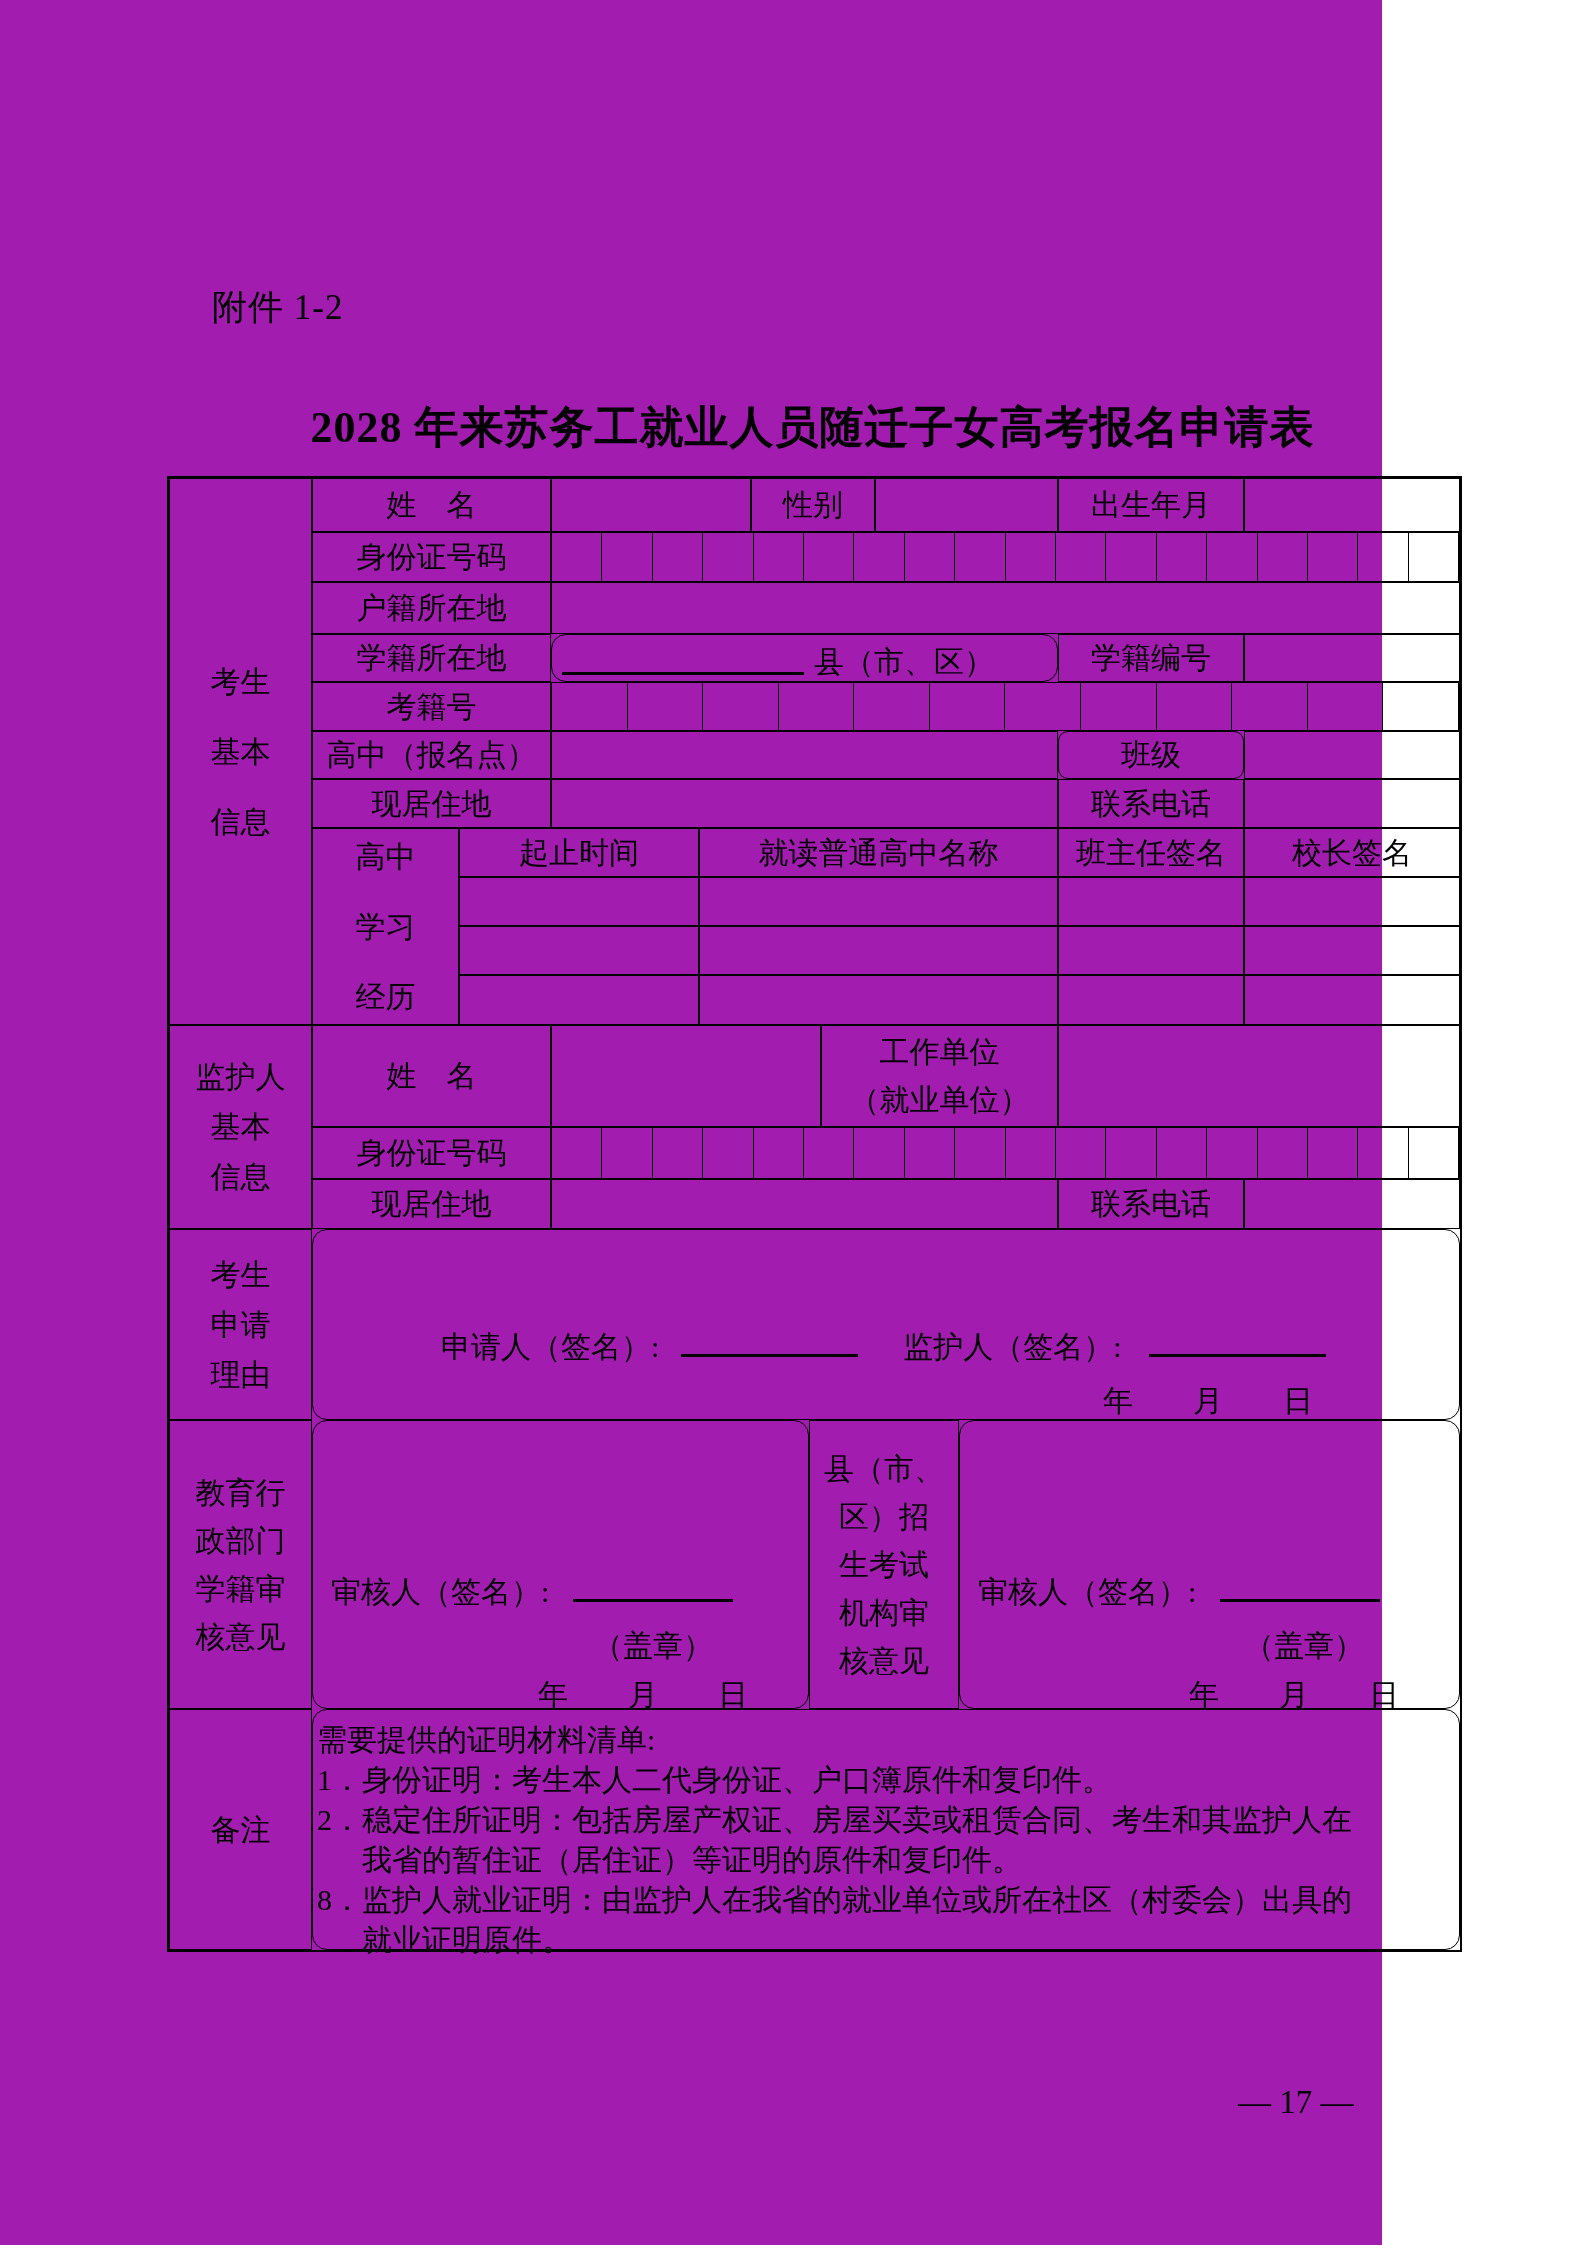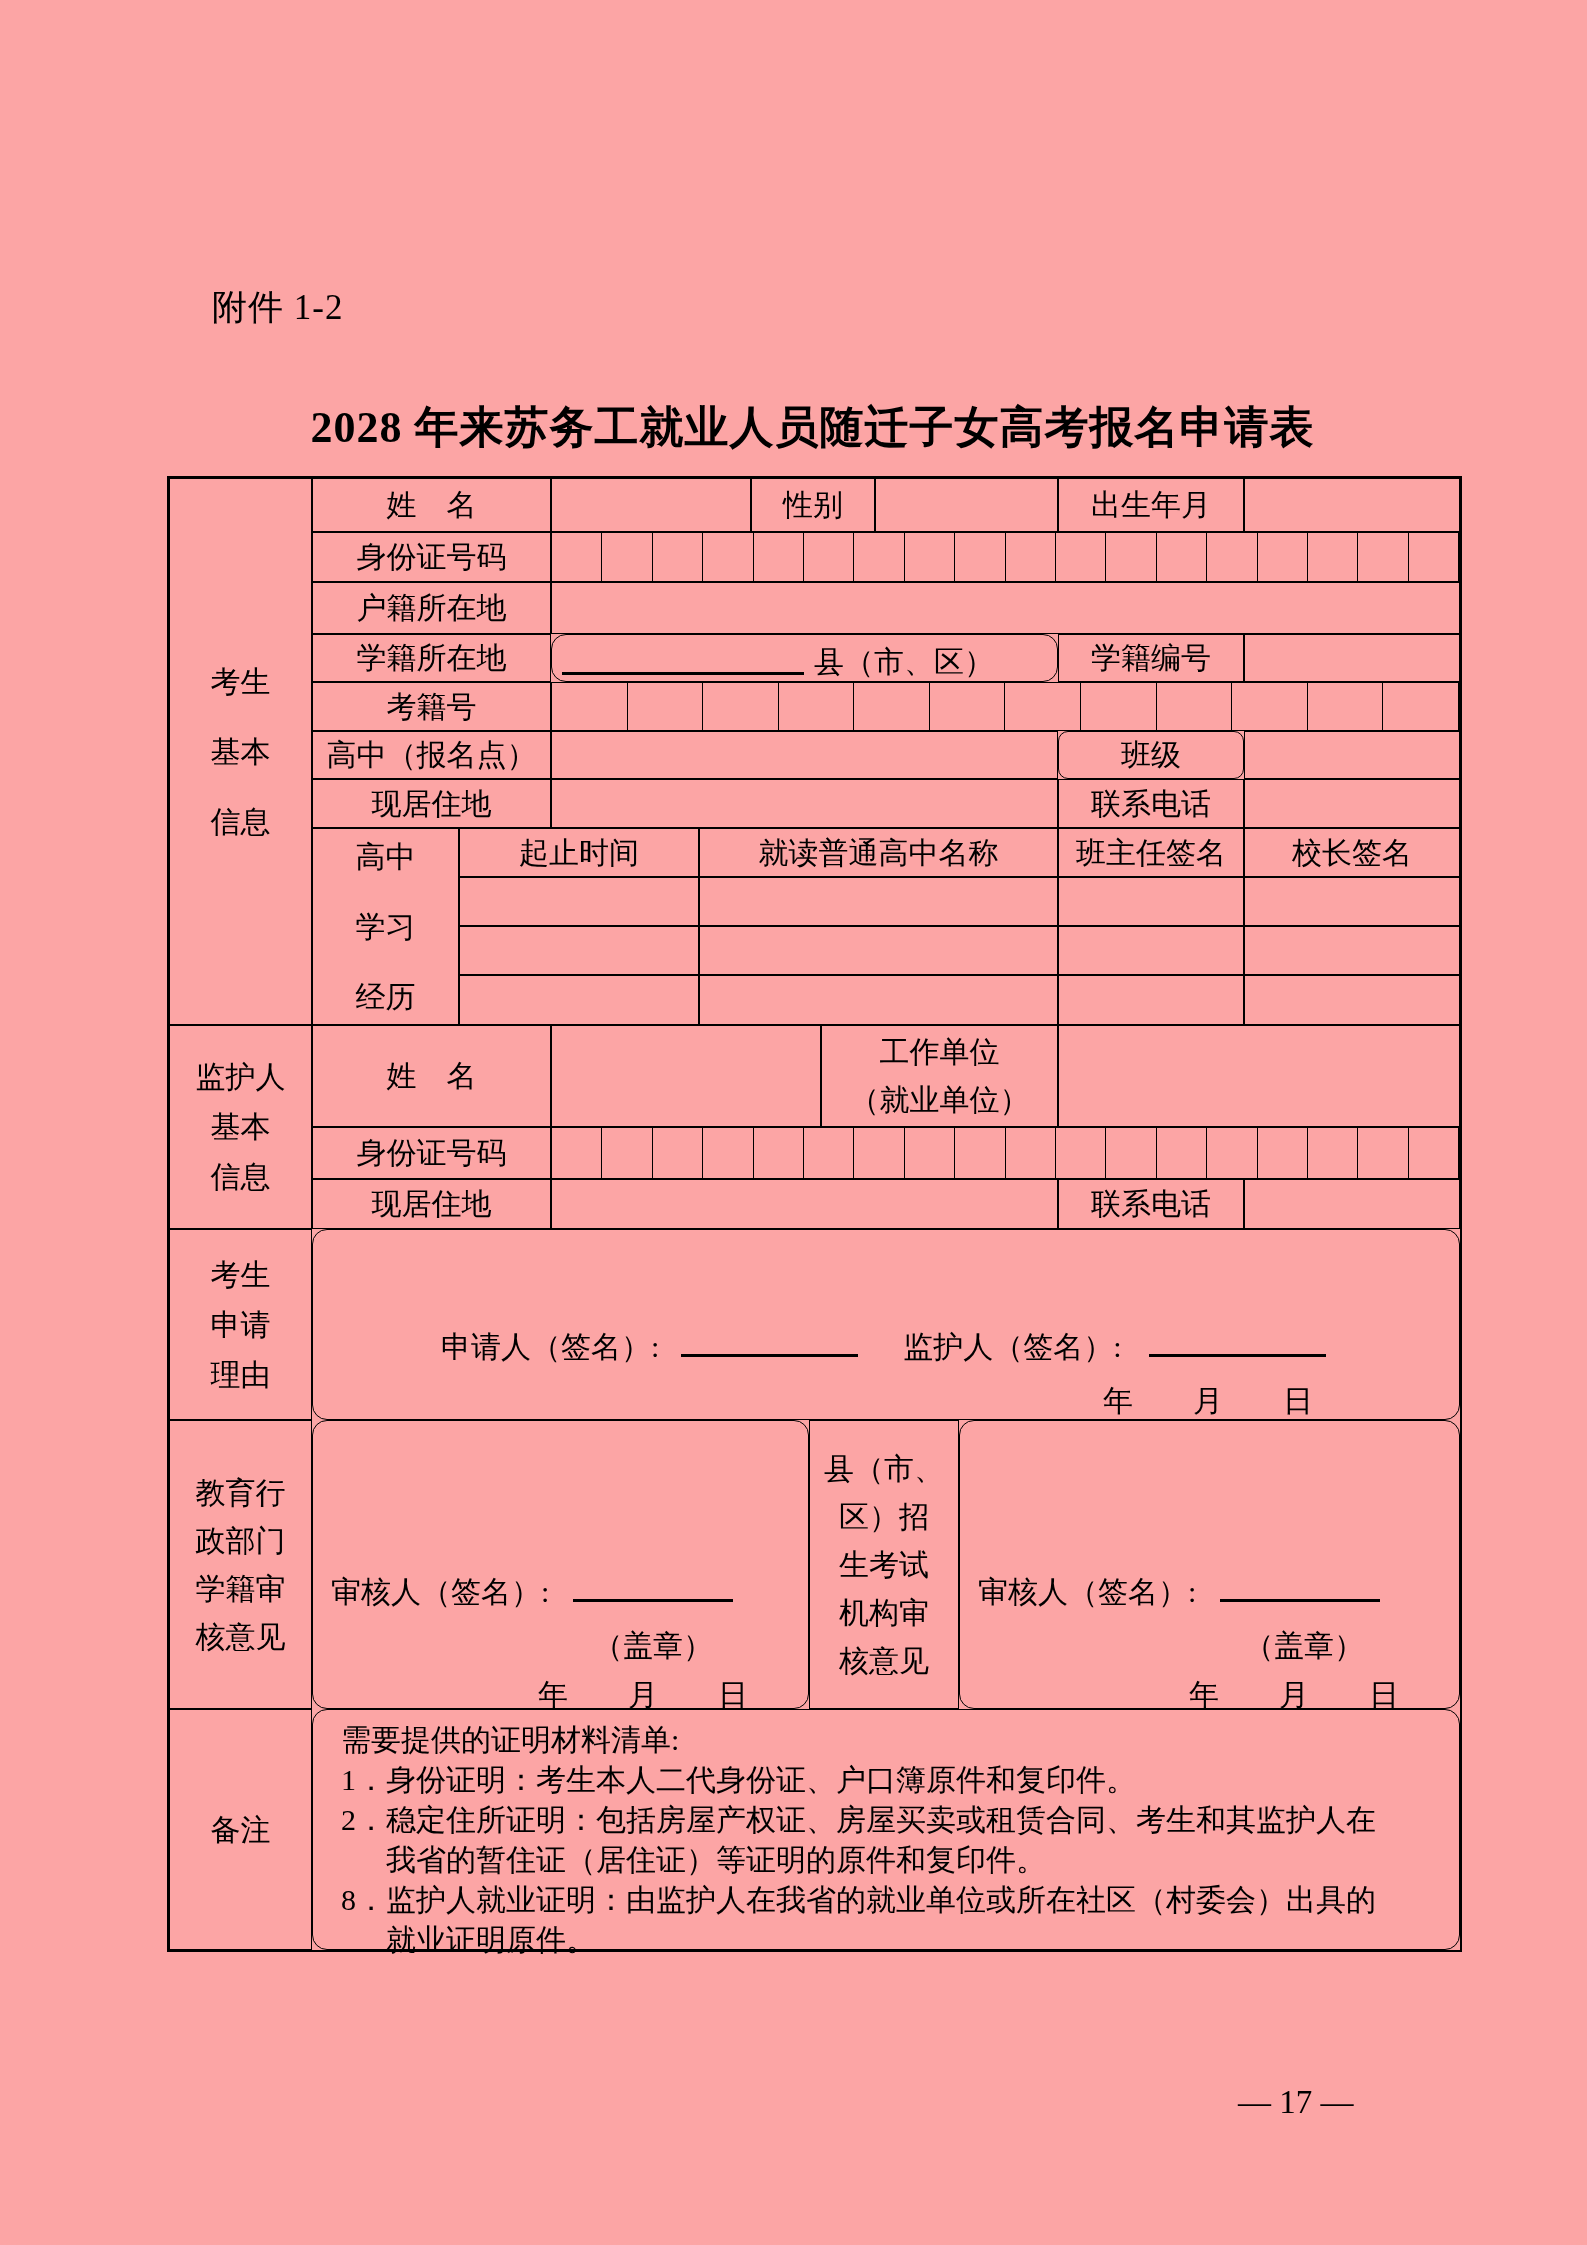--- a/index.html
+++ b/index.html
@@ -1,18 +1,18 @@
 <!DOCTYPE html>
 <html><head>
 <meta charset="utf-8">
 <style>
   html,body{margin:0;padding:0;background:#ffffff;}
   body{width:1587px;height:2245px;position:relative;
        font-family:"Liberation Serif","DejaVu Serif",serif;color:#000;}
-  .sheet{position:absolute;left:0;top:0;width:1587px;height:2245px;background:#fca5a5;}
+  .sheet{position:absolute;left:0;top:0;width:1382px;height:2245px;background:#a21caf;}
 
   .attachment{position:absolute;left:212px;top:284px;font-size:35px;letter-spacing:1px;}
   .doc-title{position:absolute;left:167px;top:398px;width:1291px;text-align:center;
              font-size:44px;font-weight:bold;letter-spacing:1px;white-space:nowrap;}
 
   .form-table{position:absolute;left:167px;top:476px;width:1291px;height:1472px;
               border:2px solid #000;box-sizing:content-box;}
   .cell{position:absolute;box-sizing:border-box;border:1px solid #000;
         display:flex;align-items:center;justify-content:center;
         text-align:center;font-size:30px;line-height:1.25;}
@@ -155,21 +155,21 @@
     <div class="cell rel" style="left:790px;top:942px;width:501px;height:289px;">
       <span class="abs" style="left:18px;top:152px;">
         <span>审核人（签名）:</span>
         <span class="u" style="width:160px;margin-left:16px;"></span>
       </span>
       <span class="abs" style="left:284px;top:206px;">（盖章）</span>
       <span class="abs" style="left:229px;top:255px;">年　　月　　日</span>
     </div>
 
     <div class="cell" style="left:0;top:1231px;width:143px;height:241px;">备注</div>
-    <div class="cell rel" style="left:143px;top:1231px;width:1148px;height:241px;padding:10px 28px;flex-direction:column;">
+    <div class="cell rel" style="left:143px;top:1231px;width:1148px;height:241px;padding:10px 4px;flex-direction:column;">
       <div class="remark-line">需要提供的证明材料清单:</div>
       <div class="remark-line">1．身份证明：考生本人二代身份证、户口簿原件和复印件。</div>
       <div class="remark-line">2．稳定住所证明：包括房屋产权证、房屋买卖或租赁合同、考生和其监护人在</div>
       <div class="remark-line remark-cont">我省的暂住证（居住证）等证明的原件和复印件。</div>
       <div class="remark-line">8．监护人就业证明：由监护人在我省的就业单位或所在社区（村委会）出具的</div>
       <div class="remark-line remark-cont">就业证明原件。</div>
     </div>
 
   </div>
 

